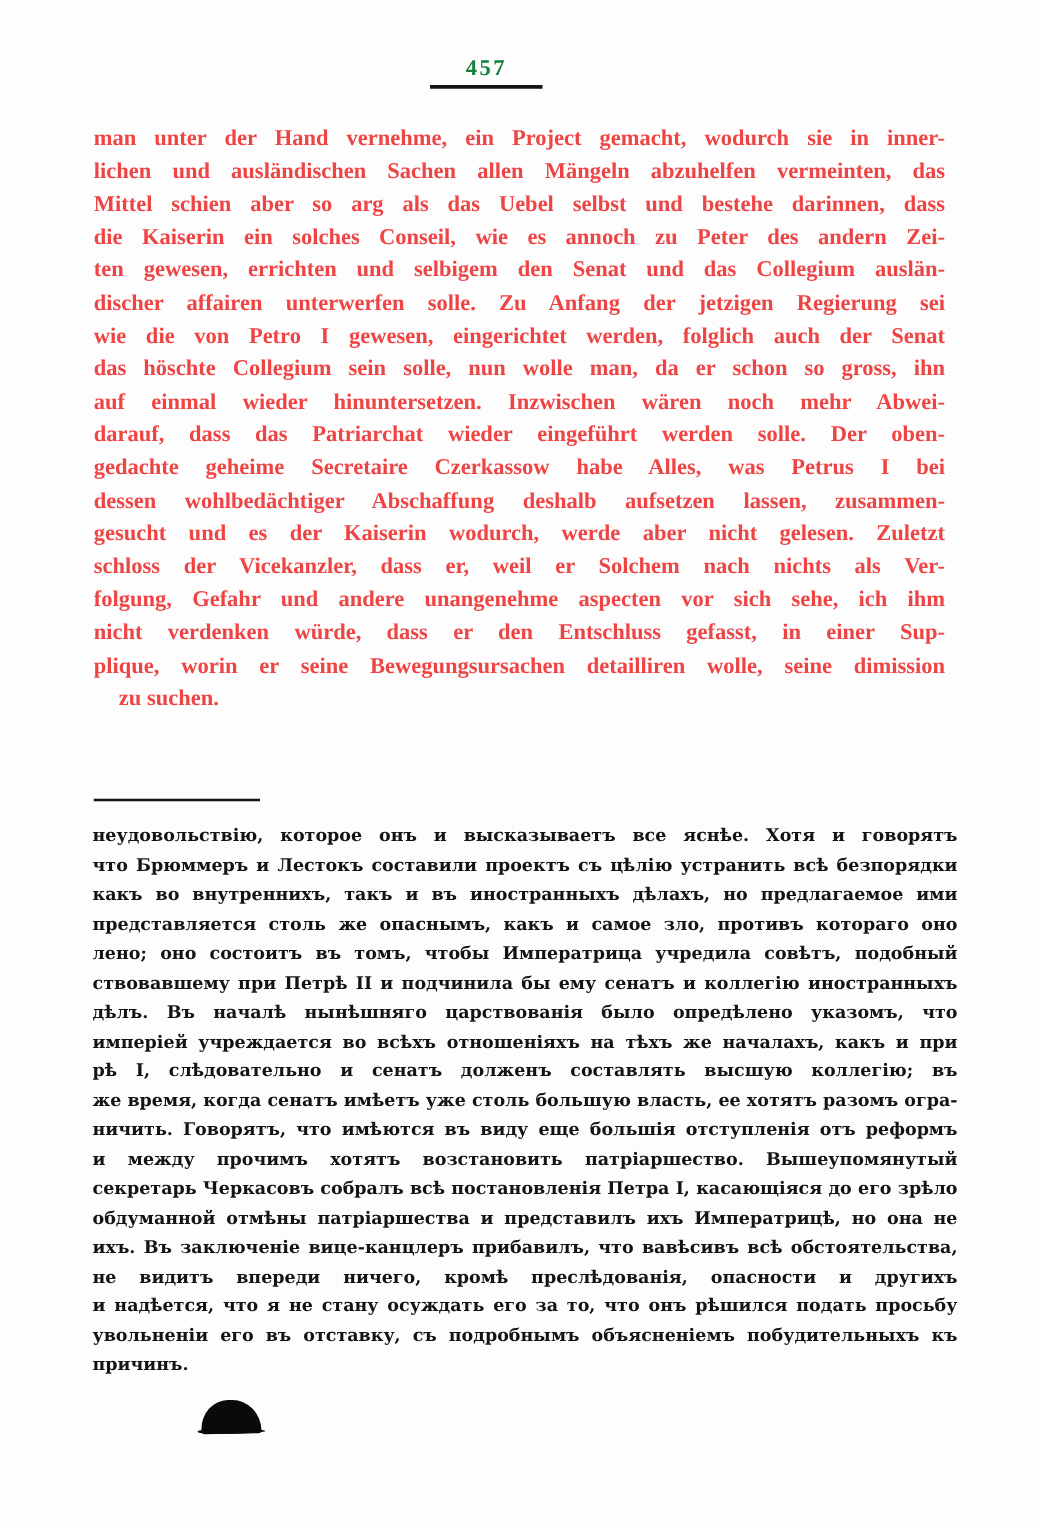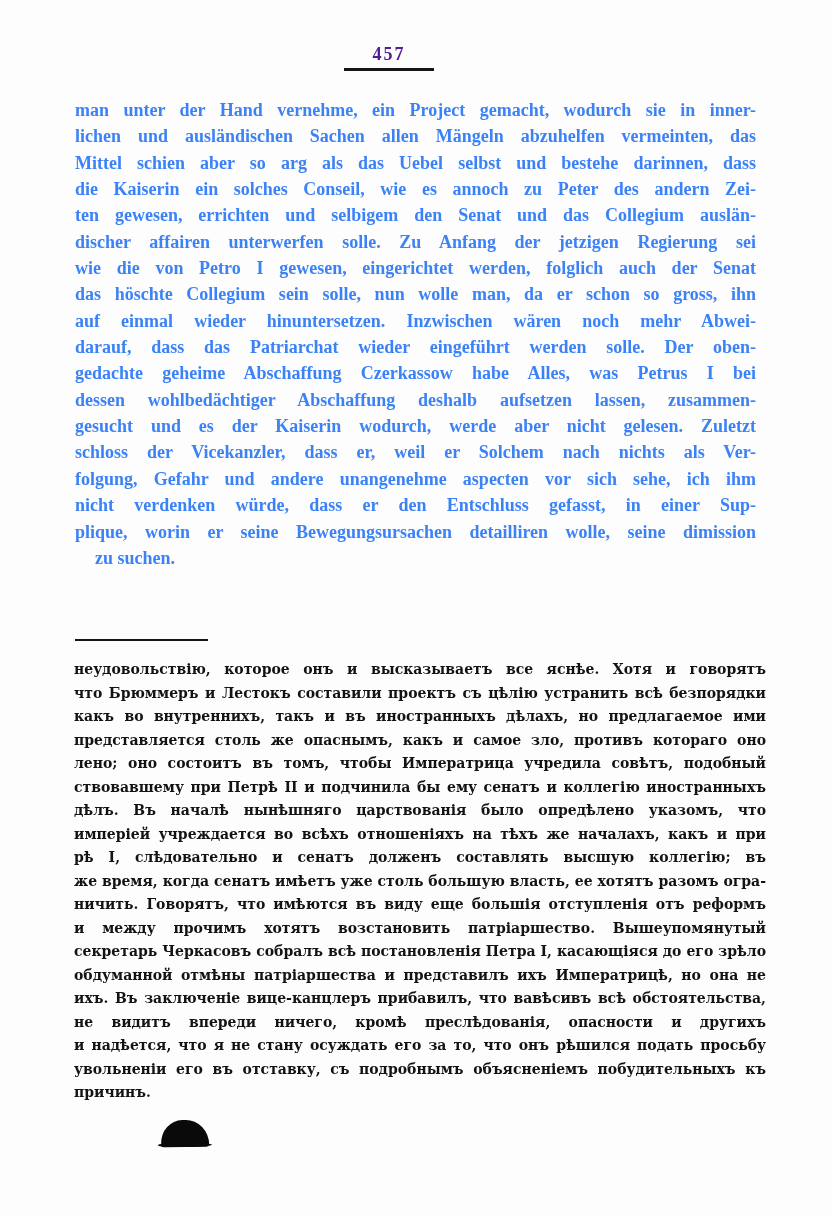--- a/index.html
+++ b/index.html
@@ -22,38 +22,38 @@
     top: 44px;
     left: 344px;
     width: 90px;
     text-align: center;
   }
   .pageno {
     font-family: "Liberation Serif", "DejaVu Serif", serif;
     font-weight: 700;
     font-size: 18px;
     letter-spacing: 2px;
-    color: #4c1d95;
+    color: #15803d;
   }
   .pageno-rule {
     margin-top: 3px;
     height: 3px;
     background: #151515;
   }
   
   .main-text {
     position: absolute;
     left: 75px;
     top: 97px;
     width: 681px;
     font-family: "Liberation Serif", "DejaVu Serif", serif;
     font-weight: 700;
     font-size: 18px;
     line-height: 26.35px;
-    color: #3b82f6;
+    color: #ef4444;
   }
   .main-text .line {
     text-align: justify;
     text-align-last: justify;
     white-space: normal;
     height: 26.35px;
     overflow: hidden;
   }
   .main-text .line.last {
     text-align-last: left;
@@ -126,21 +126,21 @@
       <div class="line">man unter der Hand vernehme, ein Project gemacht, wodurch sie in inner-</div>
       <div class="line">lichen und ausländischen Sachen allen Mängeln abzuhelfen vermeinten, das</div>
       <div class="line">Mittel schien aber so arg als das Uebel selbst und bestehe darinnen, dass</div>
       <div class="line">die Kaiserin ein solches Conseil, wie es annoch zu Peter des andern Zei-</div>
       <div class="line">ten gewesen, errichten und selbigem den Senat und das Collegium auslän-</div>
       <div class="line">discher affairen unterwerfen solle. Zu Anfang der jetzigen Regierung sei</div>
       <div class="line">wie die von Petro I gewesen, eingerichtet werden, folglich auch der Senat</div>
       <div class="line">das höschte Collegium sein solle, nun wolle man, da er schon so gross, ihn</div>
       <div class="line">auf einmal wieder hinuntersetzen. Inzwischen wären noch mehr Abwei-</div>
       <div class="line">darauf, dass das Patriarchat wieder eingeführt werden solle. Der oben-</div>
-      <div class="line">gedachte geheime Abschaffung Czerkassow habe Alles, was Petrus I bei</div>
+      <div class="line">gedachte geheime Secretaire Czerkassow habe Alles, was Petrus I bei</div>
       <div class="line">dessen wohlbedächtiger Abschaffung deshalb aufsetzen lassen, zusammen-</div>
       <div class="line">gesucht und es der Kaiserin wodurch, werde aber nicht gelesen. Zuletzt</div>
       <div class="line">schloss der Vicekanzler, dass er, weil er Solchem nach nichts als Ver-</div>
       <div class="line">folgung, Gefahr und andere unangenehme aspecten vor sich sehe, ich ihm</div>
       <div class="line">nicht verdenken würde, dass er den Entschluss gefasst, in einer Sup-</div>
       <div class="line">plique, worin er seine Bewegungsursachen detailliren wolle, seine dimission</div>
       <div class="line last">zu suchen.</div>
     </div>
 
   <div class="footnote-rule"></div>

